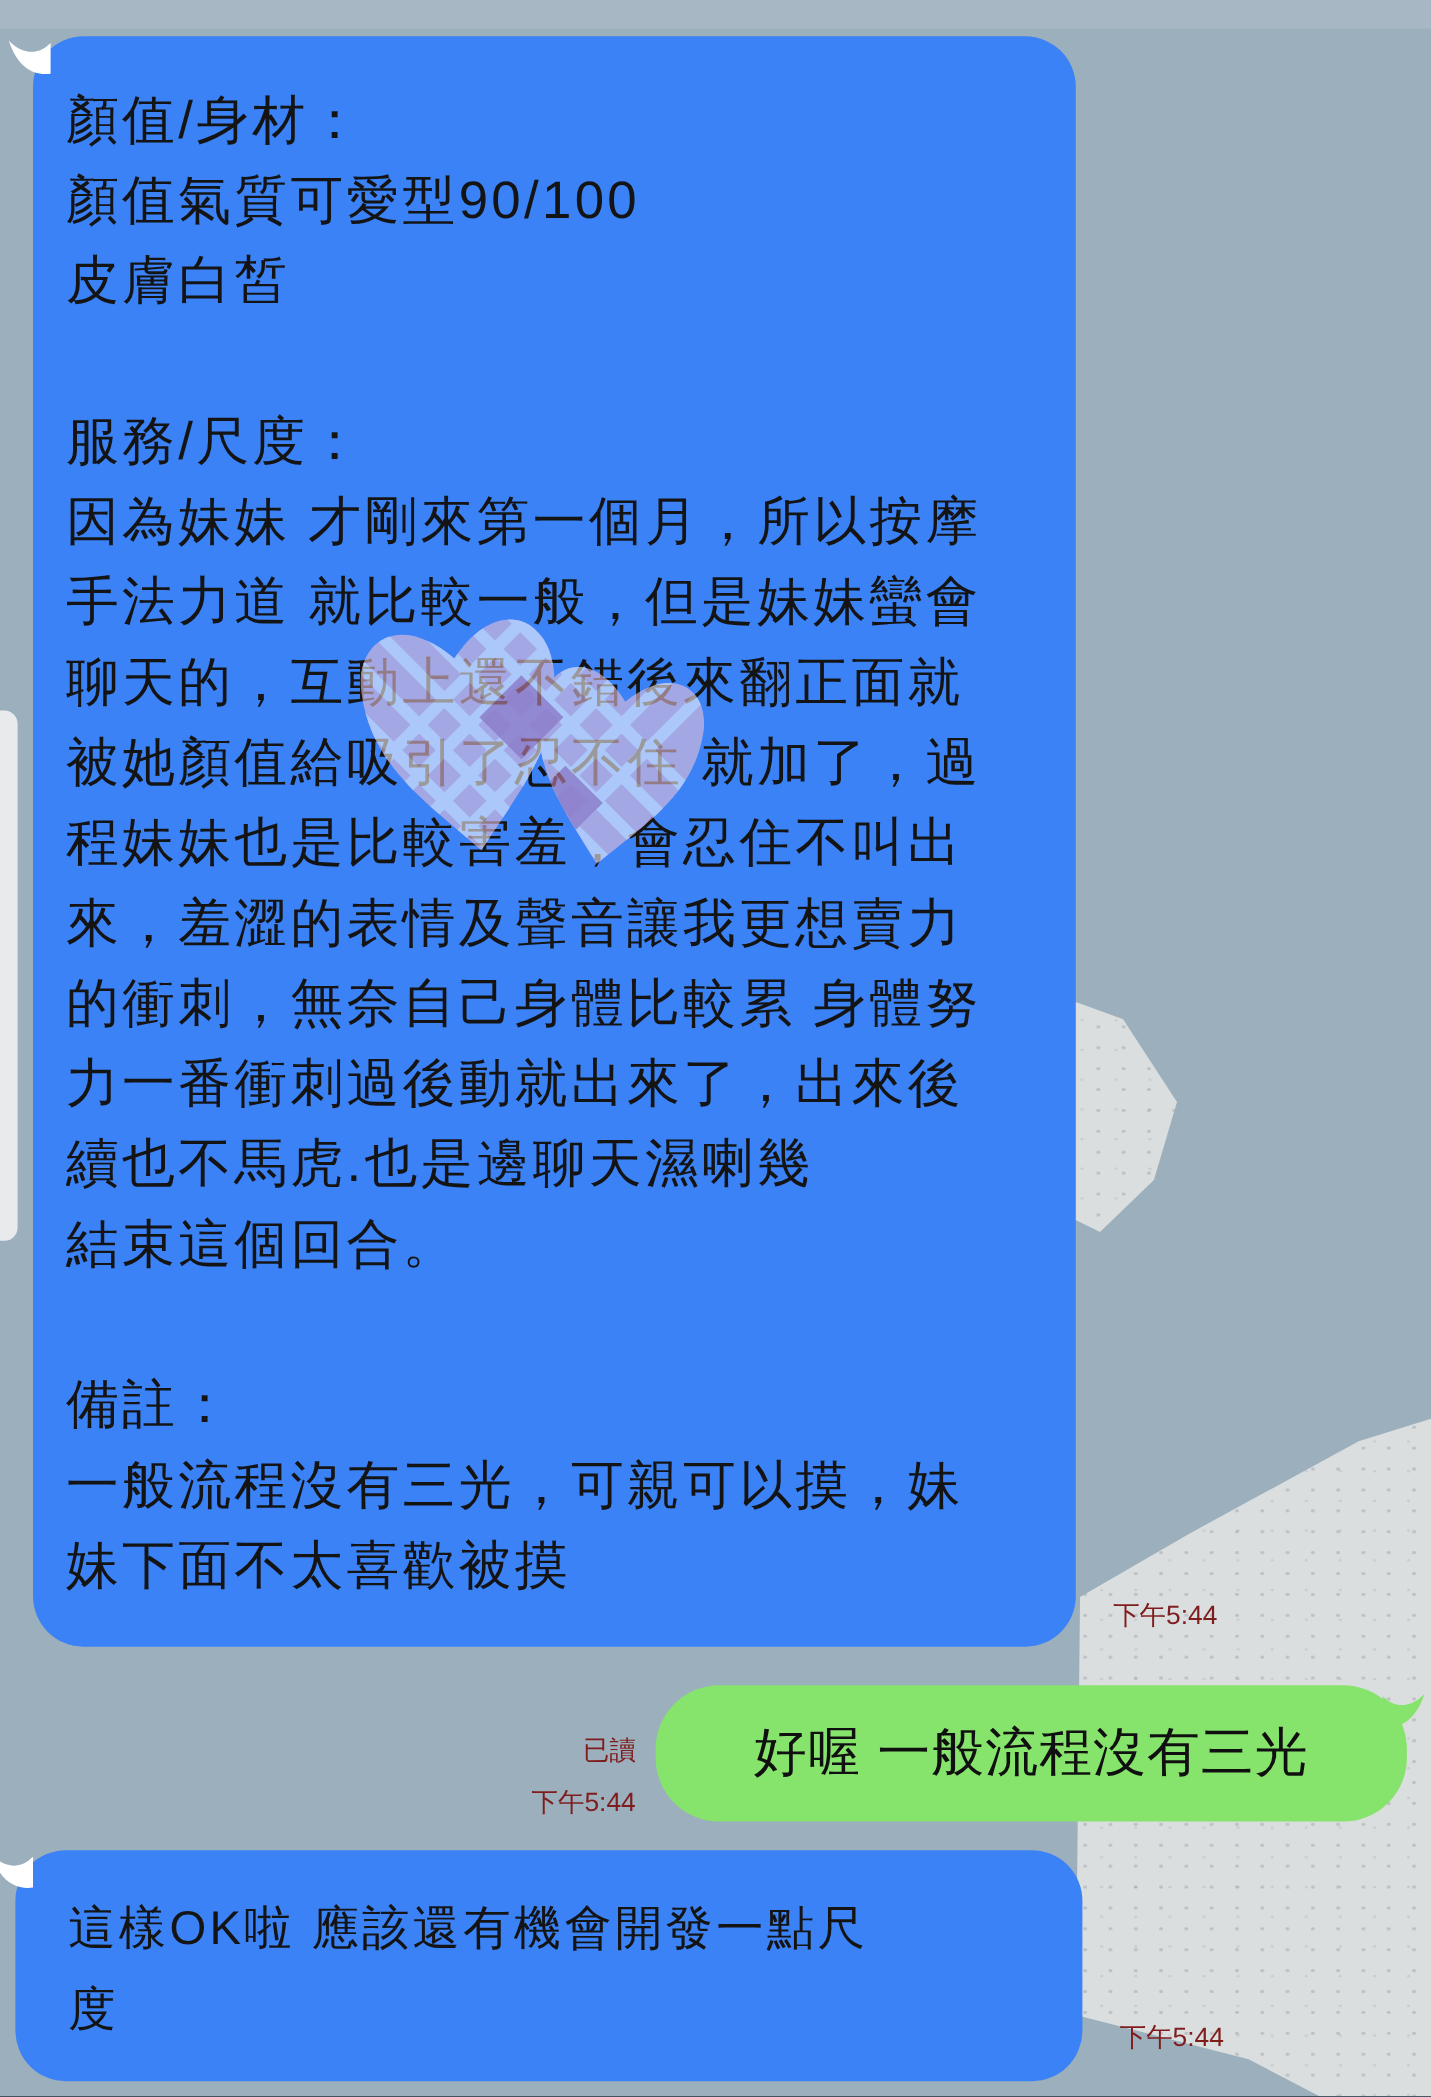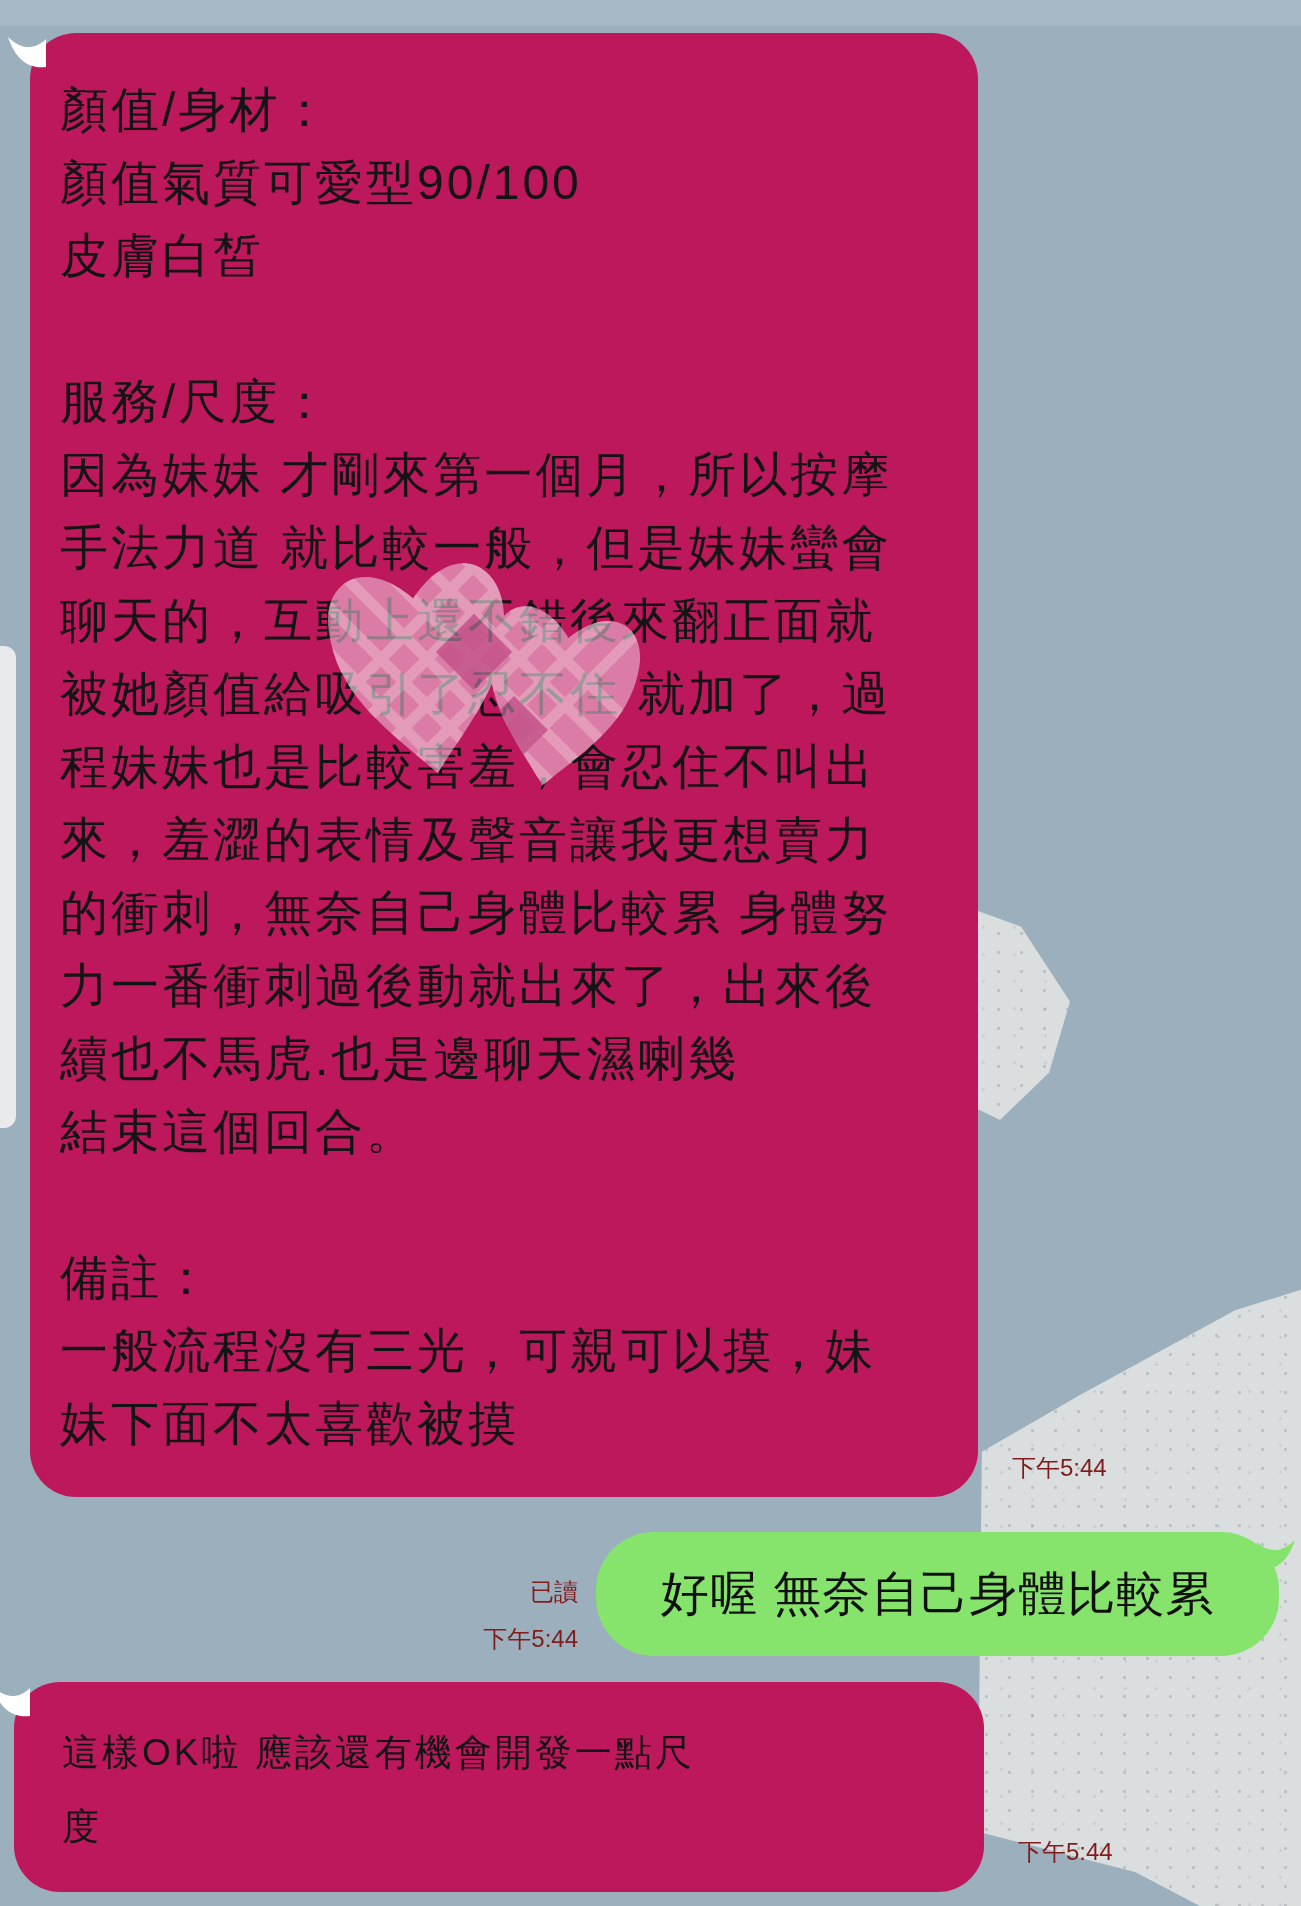--- a/index.html
+++ b/index.html
@@ -23,28 +23,28 @@
   .wp-mid{
     left:895px;top:905px;width:175px;height:215px;
     clip-path:polygon(38% 0,72% 10%,100% 45%,88% 78%,60% 100%,15% 82%,0 40%,12% 10%);
   }
   .wp-br{
     left:975px;top:1288px;width:326px;height:618px;
     clip-path:polygon(100% 0.3%,79.8% 3.6%,32.2% 17.3%,2.1% 26.5%,0.9% 88%,49.1% 94.5%,69% 100%,100% 100%);
   }
   
   .bubble{position:absolute;box-sizing:border-box;z-index:2;}
-  .incoming{background:#be185d;border-radius:46px;}
+  .incoming{background:#3b82f6;border-radius:46px;}
   .outgoing{background:#86E36C;border-radius:58px;}
   .bubble-1{left:30px;top:33px;width:948px;height:1464px;padding:40px 36px 0 30px;}
   .bubble-2{left:14px;top:1682px;width:970px;height:210px;padding:34px 40px 0 48px;}
   .bubble-3{left:596px;top:1532px;width:683px;height:124px;display:flex;align-items:center;justify-content:center;}
   .msg{white-space:pre-line;color:#141414;}
   .msg-long{font-size:48px;line-height:73px;letter-spacing:3px;}
-  .msg-short{font-size:37px;line-height:74px;letter-spacing:3px;}
+  .msg-short{font-size:43px;line-height:74px;letter-spacing:3px;}
   .msg-green{font-size:48px;line-height:60px;letter-spacing:1px;color:#101010;}
   .tail{position:absolute;width:40px;height:36px;}
   .tail-l{left:-22px;top:2px;}
   .tail-r{right:-16px;top:6px;}
   
   .meta{position:absolute;color:#7f1d1d;font-size:24px;z-index:2;}
   .ts-1{left:1012px;top:1452px;}
   .ts-2{left:1018px;top:1836px;}
   .read-block{right:723px;top:1568px;text-align:right;line-height:47px;}
   
@@ -125,21 +125,21 @@
 
   <div class="meta read-block" style="position:absolute;">
     <div>已讀</div>
     <div>下午5:44</div>
   </div>
 
   <div class="bubble outgoing bubble-3">
     <svg class="tail tail-r" viewBox="0 0 40 36">
       <path d="M2 4 C14 16 28 14 40 2 C32 26 18 34 2 32 Z" fill="#86E36C"></path>
     </svg>
-    <div class="msg msg-green">好喔 無奈自己身體比較累</div>
+    <div class="msg msg-green">好喔 一般流程沒有三光</div>
   </div>
 
   <div class="bubble incoming bubble-2">
     <svg class="tail tail-l" viewBox="0 0 40 36">
       <path d="M38 4 C26 16 12 14 0 2 C8 26 22 34 38 32 Z" fill="#FFFFFF"></path>
     </svg>
     <div class="msg msg-short">這樣OK啦 應該還有機會開發一點尺
 度</div>
   </div>
 

